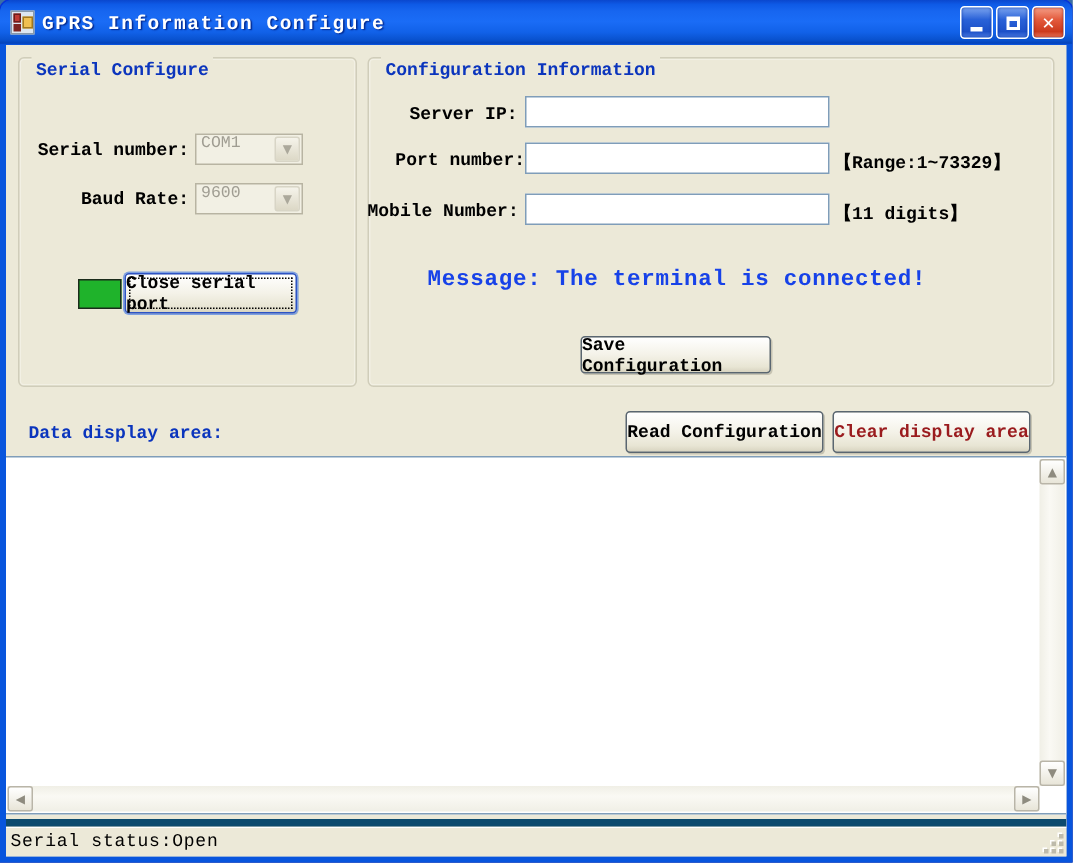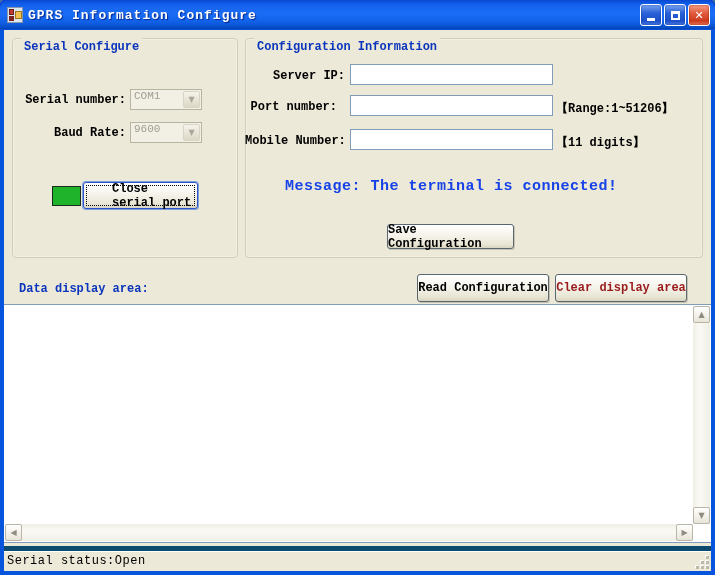--- a/index.html
+++ b/index.html
@@ -94,21 +94,21 @@
     position:absolute; border:1px solid #5A6670; border-radius:3px;
     background:linear-gradient(180deg,#ffffff 0%,#f4f2e8 50%,#e8e5d4 85%,#d8d4c0 100%);
     color:#000; font-size:12px; font-weight:bold;
     display:flex; align-items:center; justify-content:center;
     cursor:pointer; font-family:"Liberation Mono","DejaVu Sans Mono",monospace;
     box-shadow:1px 1px 0 #c6c3b2;
   }
   .xp-btn.focused {
     border:1px solid #2D53C4;
     box-shadow:0 0 0 1px #7da0e0, 1px 1px 0 #c6c3b2;
-    outline:1px dotted #000; outline-offset:-4px;padding-left:28px;
+    outline:1px dotted #000; outline-offset:-4px;
   }
   .btn-close-serial { left:79px;  top:152px; width:115px; height:27px; }
   .btn-save  { left:383px; top:194px; width:127px; height:25px; }
   .btn-read  { left:413px; top:244px; width:132px; height:28px; }
   .btn-clear { left:551px; top:244px; width:132px; height:28px; color:#9A1B1E; }
 
   
   .txt-input {
     position:absolute; width:203px; height:21px;
     border:1px solid #7F9DB9; background:#fff;
@@ -220,23 +220,23 @@
         </span>
     </div>
     <div class="indicator"></div>
     <div class="xp-btn focused btn-close-serial">Close serial port</div>
 
     <div class="groupbox grp-config">
       <span class="legend">Configuration Information</span>
     </div>
     <div class="lbl right" style="left:241px; top:39px; width:100px;">Server IP:</div>
     <input class="txt-input" style="left: 346px; top: 34px;" value="">
-    <div class="lbl right" style="left:233px; top:70px; width:100px;padding-left:8px;">Port number:</div>
+    <div class="lbl right" style="left:246px; top:70px; width:100px;padding-left:8px;">Port number:</div>
     <input class="txt-input" style="left: 346px; top: 65px;" value="">
-    <div class="hint" style="top:70px;">【Range:1~51206】</div>
+    <div class="hint" style="top:70px;">【Range:1~73329】</div>
     <div class="lbl right" style="left:241px; top:104px; width:100px;">Mobile Number:</div>
     <input class="txt-input" style="left: 346px; top: 99px;" value="">
     <div class="hint" style="top:104px;">【11 digits】</div>
 
     <div class="message">Message: The terminal is connected!</div>
     <div class="xp-btn btn-save">Save Configuration</div>
 
     <div class="xp-btn btn-read">Read Configuration</div>
     <div class="xp-btn btn-clear">Clear display area</div>
 

